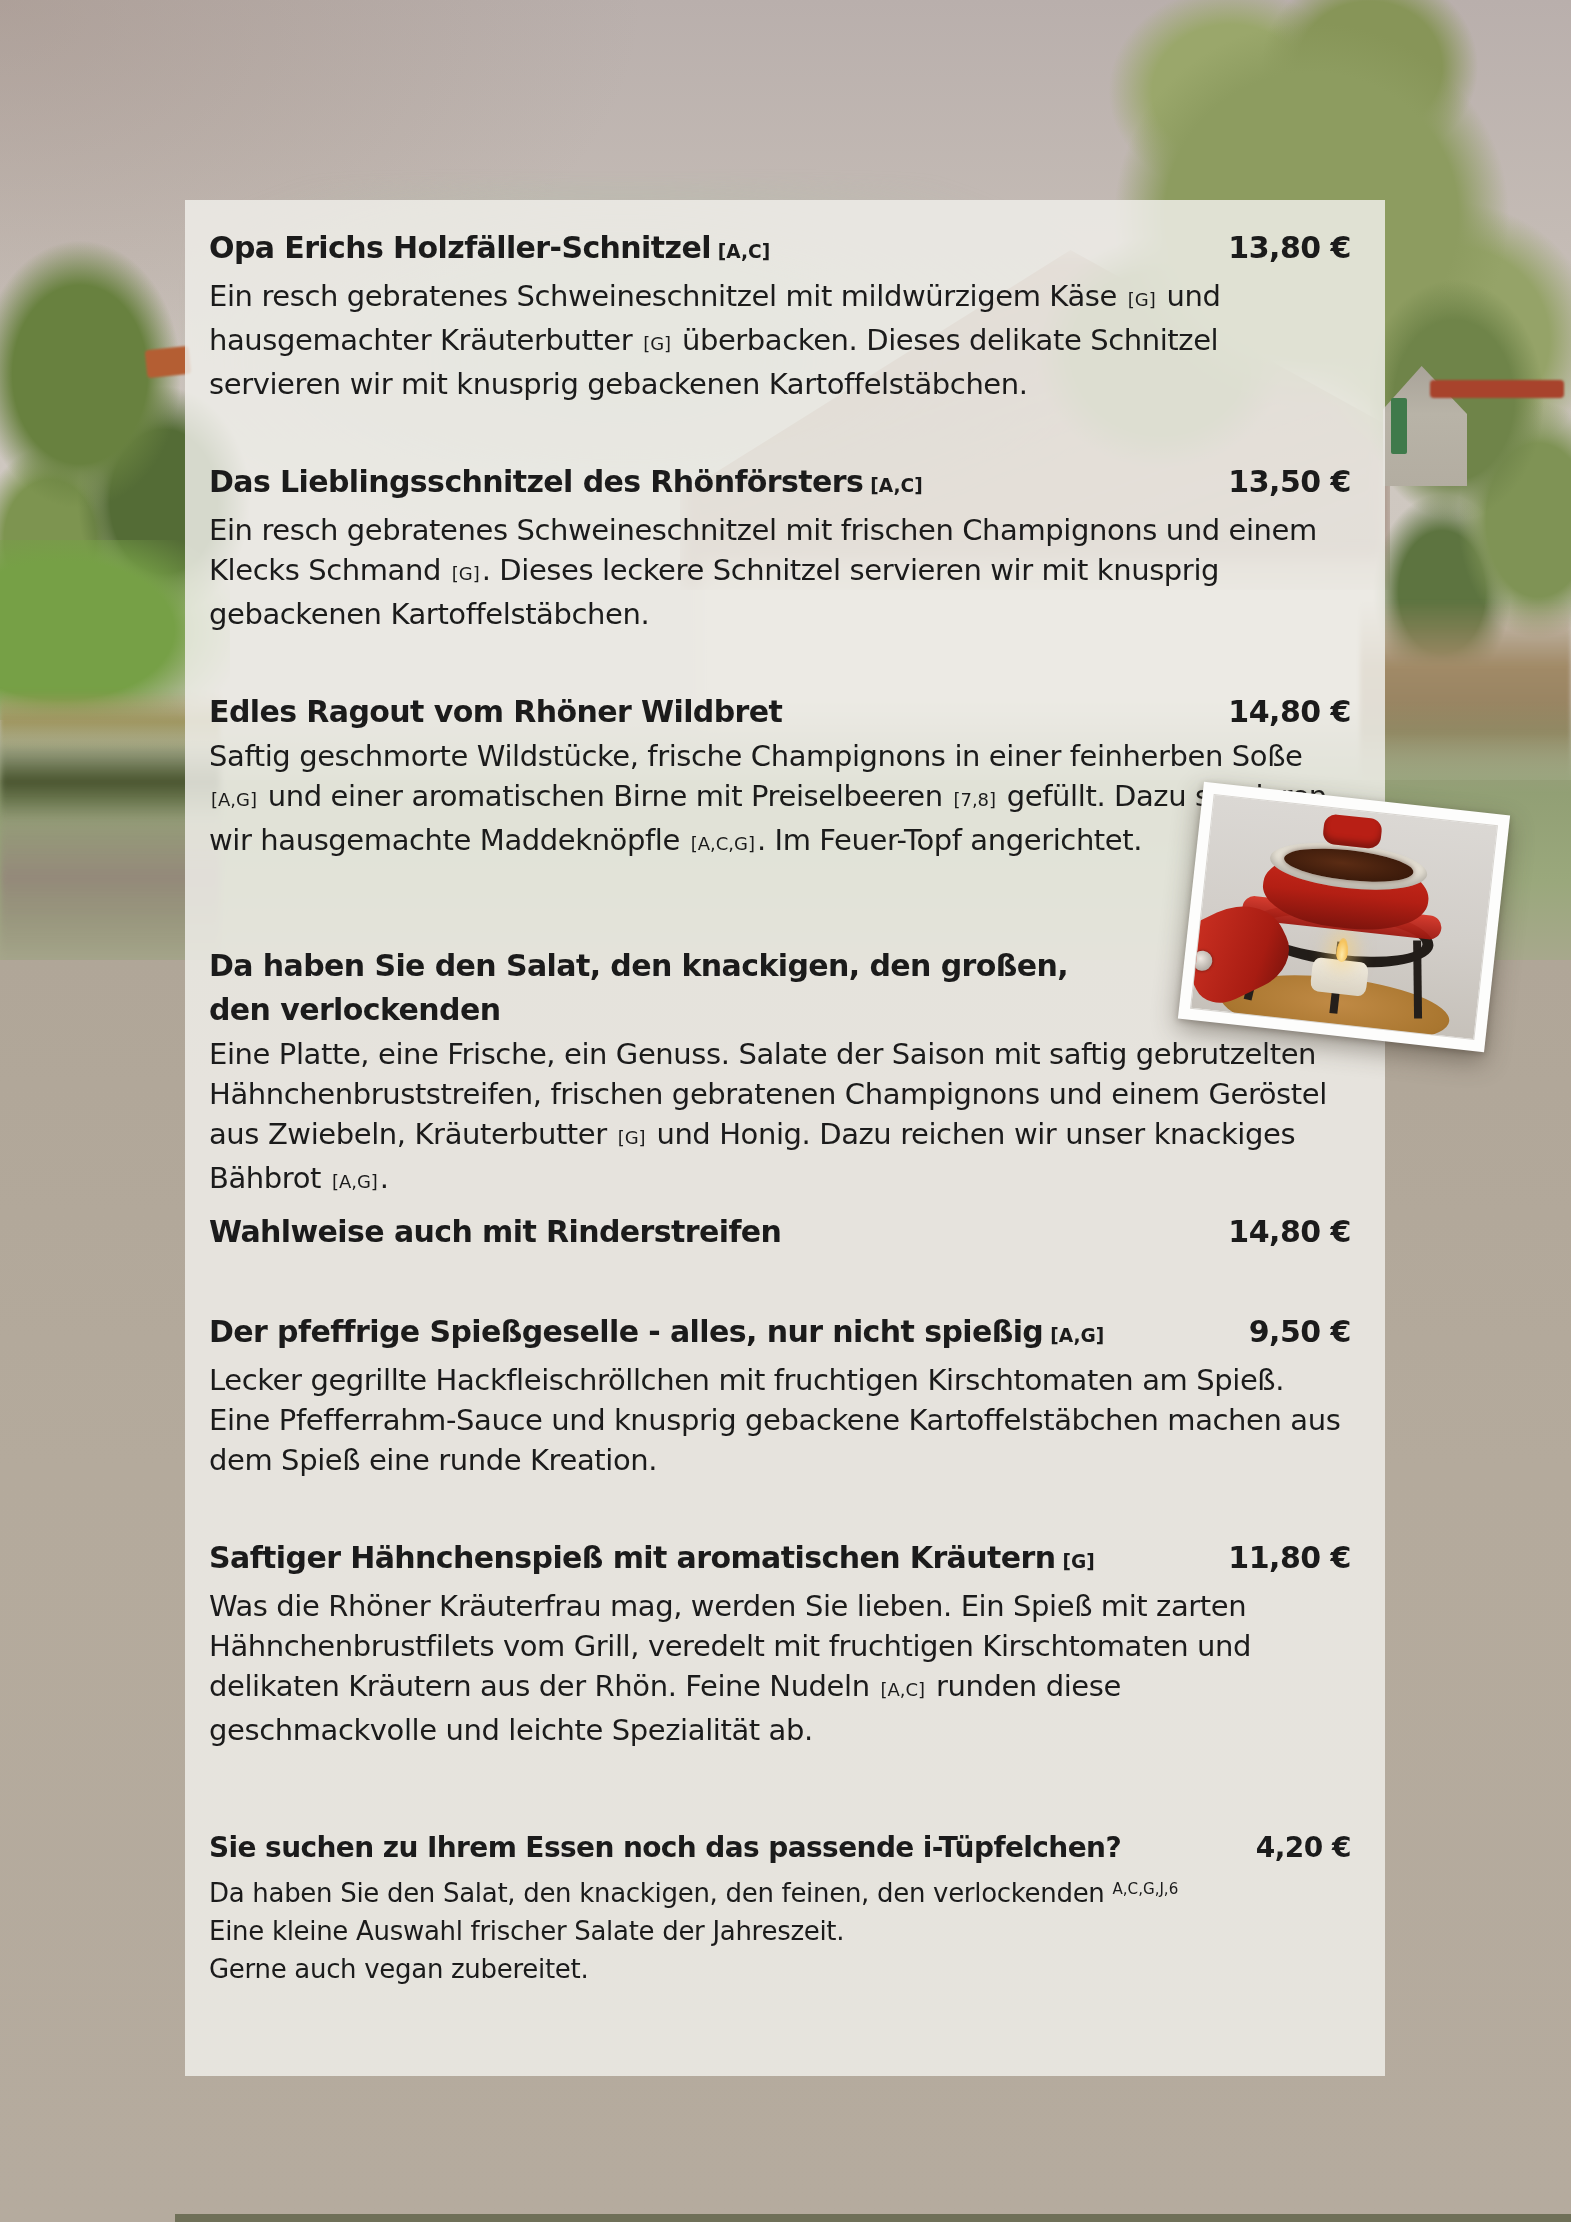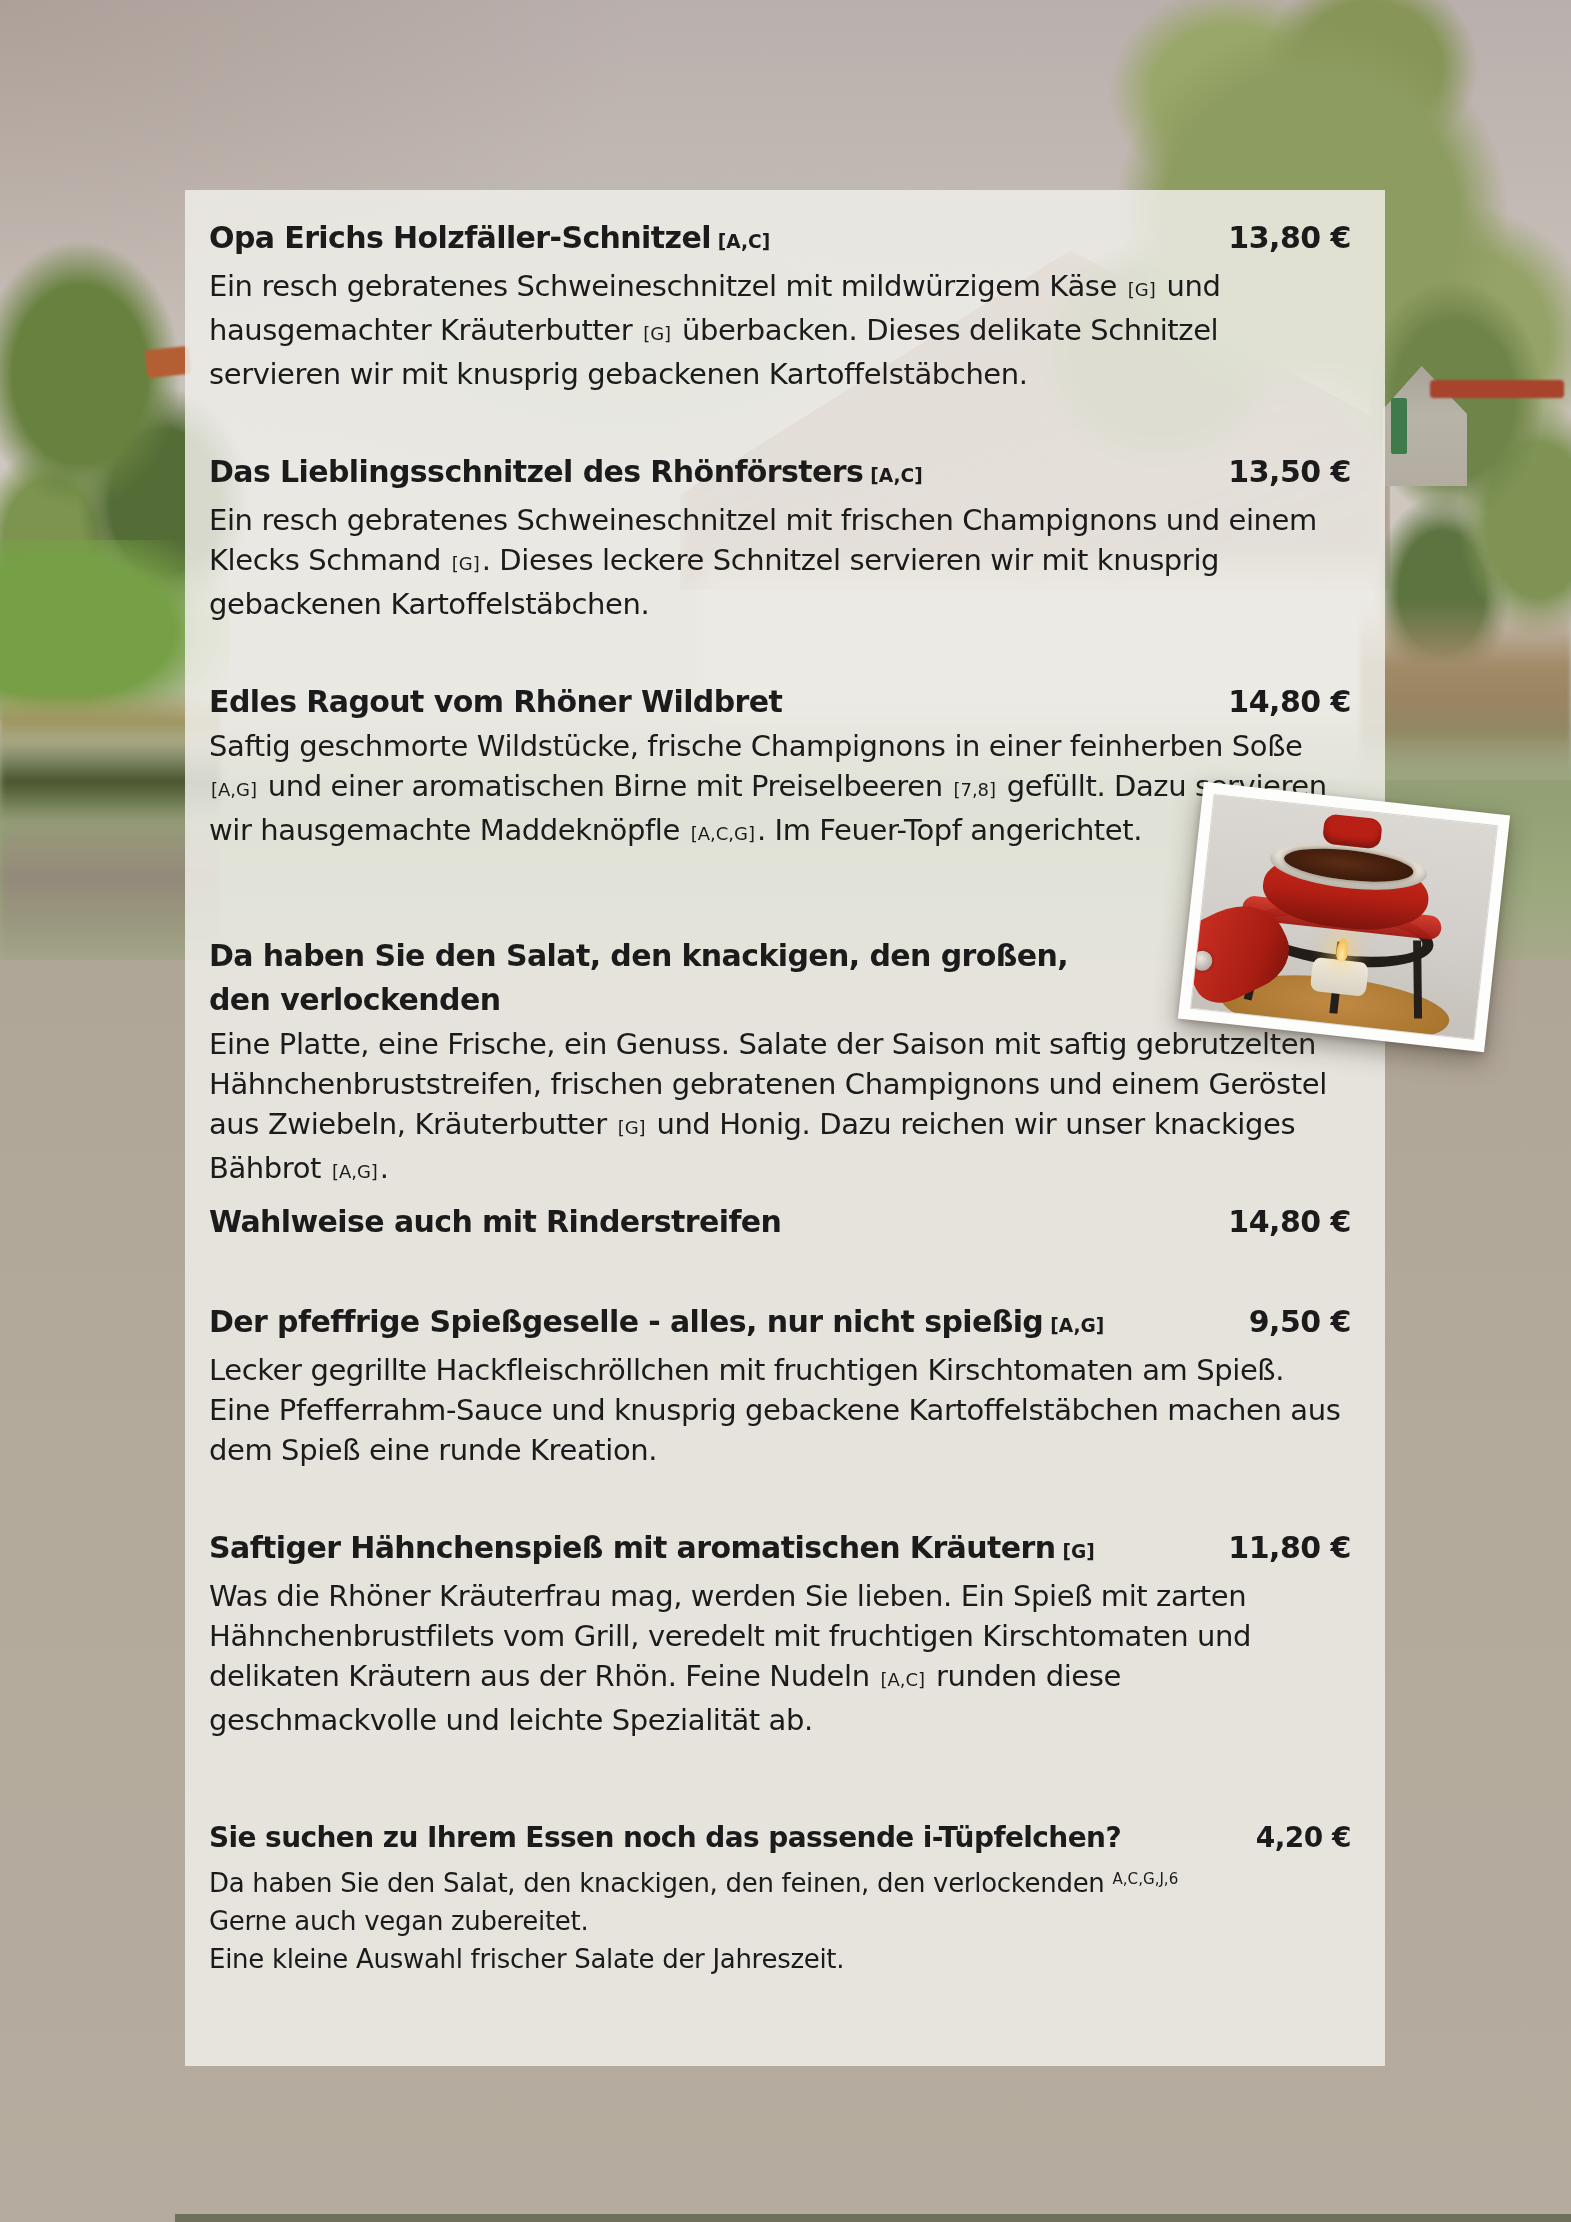--- a/index.html
+++ b/index.html
@@ -55,21 +55,21 @@
   .dark-shore-left{left:0;top:742px;width:220px;height:80px;
        background:linear-gradient(180deg,rgba(74,85,48,0),#4a5530 50%,rgba(74,85,48,0));filter:blur(3px);}
   .mud-left{left:0;top:800px;width:220px;height:170px;
        background:linear-gradient(180deg,rgba(148,137,122,0),#94897a 45%,rgba(148,137,122,0) 100%);filter:blur(3px);}
   .ground{left:0;top:960px;width:1571px;height:1262px;
        background:linear-gradient(180deg,#b0a698 0%,#b4aa9c 40%,#b5ab9e 100%);}
   .bottom-edge{left:175px;top:2214px;width:1396px;height:8px;
        background:#35401f;opacity:.55;}
 
   
-  .panel{position:absolute;left:185px;top:190px;width:1200px;height:1876px;
+  .panel{position:absolute;left:185px;top:200px;width:1200px;height:1876px;
          background:rgba(240,238,234,.84);box-sizing:border-box;
          padding:26px 34px 30px 24px;overflow:hidden;z-index:3;}
   .item{margin:0;}
   .mt72{margin-top:56px;} .mt112{margin-top:80px;} .mt54{margin-top:78px;}
   .trow{display:flex;justify-content:space-between;align-items:baseline;}
   .tname{margin:0;font-size:30px;line-height:44px;font-weight:bold;
          letter-spacing:-0.6px;}
   .tag{font-size:0.62em;letter-spacing:0;margin-left:7px;}
   .price{flex:0 0 auto;padding-left:20px;font-size:30px;font-weight:bold;letter-spacing:-0.5px;}
   .desc{margin:2px 0 0 0;font-size:29px;line-height:40px;letter-spacing:-0.4px;max-width:1142px;}
@@ -203,22 +203,22 @@
       </div>
       <p class="desc">Was die Rhöner Kräuterfrau mag, werden Sie lieben. Ein Spieß mit zarten Hähnchenbrustfilets vom Grill, veredelt mit fruchtigen Kirschtomaten und delikaten Kräutern aus der Rhön. Feine Nudeln <span class="tag">[A,C]</span> runden diese geschmackvolle und leichte Spezialität ab.</p>
     </section>
 
     <section class="item mt54">
       <div class="trow">
         <h3 class="tname fsm">Sie suchen zu Ihrem Essen noch das passende i-Tüpfelchen?</h3>
         <div class="price psm">4,20 €</div>
       </div>
       <p class="fline"><span>Da haben Sie den Salat, den knackigen, den feinen, den verlockenden</span> <span class="sup">A,C,G,J,6</span></p>
+      <p class="fline">Eine kleine Auswahl frischer Salate der Jahreszeit.</p>
       <p class="fline">Gerne auch vegan zubereitet.</p>
-      <p class="fline">Eine kleine Auswahl frischer Salate der Jahreszeit.</p>
     </section>
 
   </div>
 
   <div class="photo">
     <div class="photo-img">
       <div class="board"></div>
       <div class="leg leg1"></div>
       <div class="leg leg2"></div>
       <div class="leg leg3"></div>

